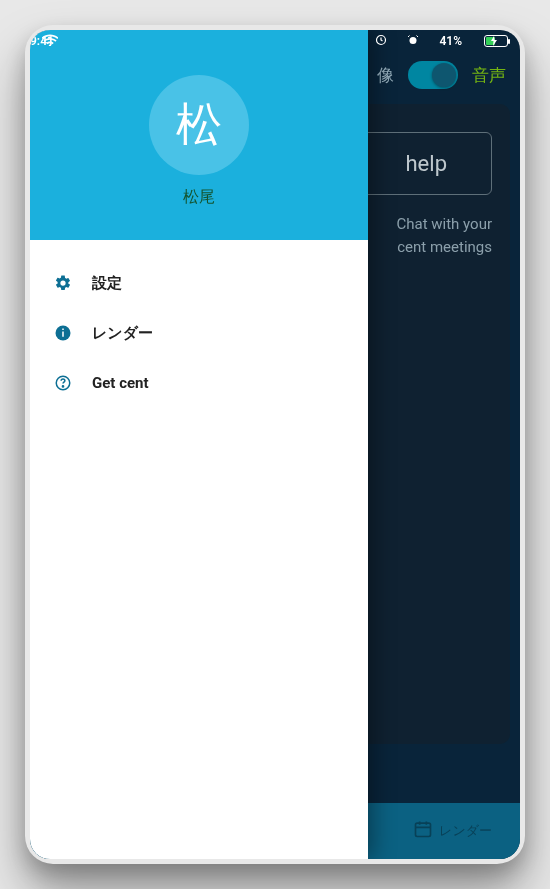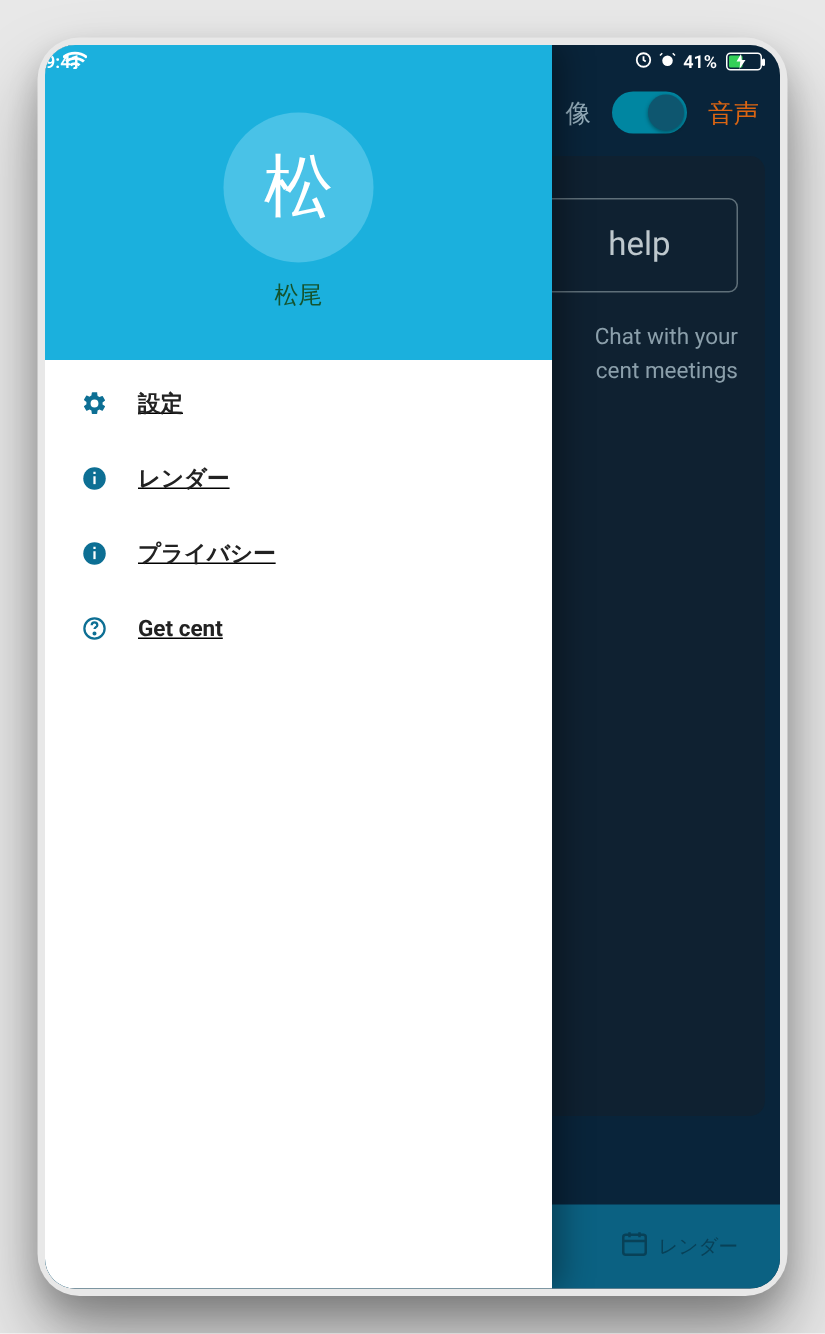--- a/index.html
+++ b/index.html
@@ -38,42 +38,42 @@
     display: flex;
     align-items: center;
     justify-content: space-between;
     padding: 0 12px;
     color: #fff;
     font-size: 12px;
     font-weight: 600;
     position: relative;
     z-index: 10;
   }
-  .status-left, .status-right { display: flex; align-items: center; gap: 4px; }
+  .status-left, .status-right { display: flex; align-items: center; gap: 20px; }
   .status-center { position:absolute; left:0; right:0; text-align:left; pointer-events:none;}
   .battery-shell {
     width: 24px; height: 12px; border: 1px solid #fff; border-radius: 3px; position: relative; margin-left:2px;
   }
   .battery-cap { position:absolute; right:-3px; top:3px; width:2px; height:5px; background:#fff; border-radius:1px;}
   .battery-fill { position:absolute; left:1px; top:1px; bottom:1px; width:40%; background:#34d058; border-radius:1px;}
 
   
   .main-app {
     position:absolute; inset:0; padding-top:22px;
     color:#c6d5df;
   }
   .topbar {
     height: 46px; background:#0b2a42; display:flex; align-items:center; justify-content:flex-end; gap:14px; padding:0 14px;
   }
   .partial-label { color:#a9c4d4; font-size:17px; }
   .toggle {
     width:50px; height:28px; border-radius:14px; background:#0099b8; position:relative;
   }
   .toggle-knob { width:24px; height:24px; border-radius:12px; background:#11627f; position:absolute; right:2px; top:2px; box-shadow:0 1px 3px rgba(0,0,0,0.4);}
-  .audio-label { color:#f97316; font-size:17px; }
+  .audio-label { color:#84cc16; font-size:17px; }
 
   .dark-panel {
     background:#122638; margin:6px 10px 0 10px; border-radius:10px; padding:28px 18px; min-height:640px;
   }
   .meeting-btn {
     border:1.5px solid #6c7f8a; border-radius:6px; color:#d9e4ea; font-size:22px; padding:18px 0; text-align:right; padding-right:44px;
   }
   .hint-text { text-align:right; color:#9fb6c3; font-size:15px; margin-top:18px; line-height:1.5;}
 
   .bottombar {
@@ -92,21 +92,21 @@
   .drawer-header {
     height:210px; background:#1bb0dd; display:flex; flex-direction:column; align-items:center; justify-content:center; gap:12px;
     padding-top:12px;
   }
   .avatar {
     width:100px; height:100px; border-radius:50%; background:#49c2e7; display:flex; align-items:center; justify-content:center;
     color:#fff; font-size:46px; font-weight:300;
   }
   .username { color:#14532d; font-size:16px; }
 
-  .menu { padding-top:4px;text-decoration:underline; }
+  .menu { padding-top:18px; }
   .menu-item {
     display:flex; align-items:center; gap:18px; padding:14px 22px; cursor:pointer; color:#222;
     font-size:15px; font-weight:600;
   }
   .menu-item .icon { width:22px; height:22px; display:flex; align-items:center; justify-content:center; color:#0d6f94; flex-shrink:0;}
   .menu-item .label { font-weight:700; }
 
   .overlay {
     position:absolute; inset:0; background:rgba(0,0,0,0.12); z-index:4;
   }
@@ -172,30 +172,20 @@
           <span class="icon">
             <svg width="18" height="18" viewBox="0 0 24 24" fill="currentColor">
                 <circle cx="12" cy="12" r="10"></circle>
                 <rect x="11" y="10" width="2" height="7" fill="#fff"></rect>
                 <rect x="11" y="6" width="2" height="2" fill="#fff"></rect>
               </svg>
           </span>
           <span class="label">レンダー</span>
         </div>
 
-        <div class="menu-item">
-          <span class="icon">
-            <svg width="18" height="18" viewBox="0 0 24 24" fill="currentColor">
-                <circle cx="12" cy="12" r="10"></circle>
-                <rect x="11" y="10" width="2" height="7" fill="#fff"></rect>
-                <rect x="11" y="6" width="2" height="2" fill="#fff"></rect>
-              </svg>
-          </span>
-          <span class="label">プライバシー</span>
-        </div>
 
         <div class="menu-item">
           <span class="icon">
             <svg width="18" height="18" viewBox="0 0 24 24" fill="none" stroke="currentColor" stroke-width="2">
                 <circle cx="12" cy="12" r="9"></circle>
                 <path d="M9.5 9a2.5 2.5 0 0 1 5 0c0 1.5-2.5 2-2.5 3.5"></path>
                 <circle cx="12" cy="16.5" r="0.8" fill="currentColor"></circle>
               </svg>
           </span>
           <span class="label">Get cent</span>

